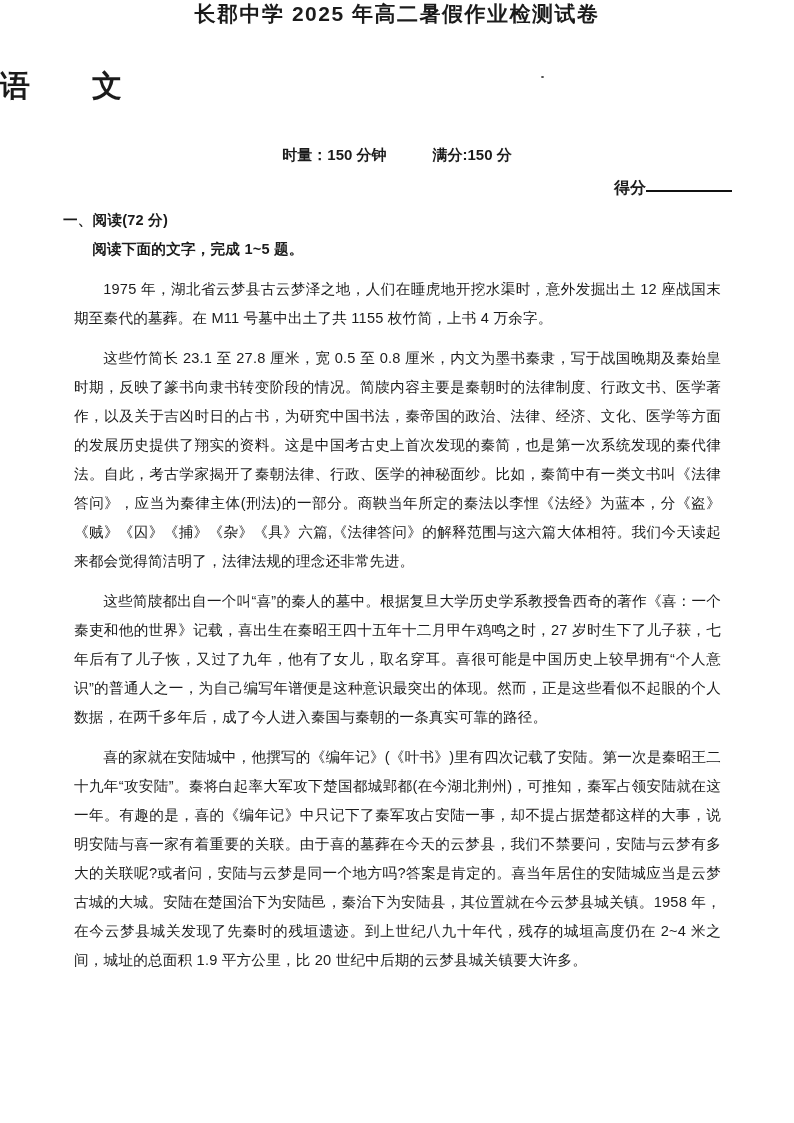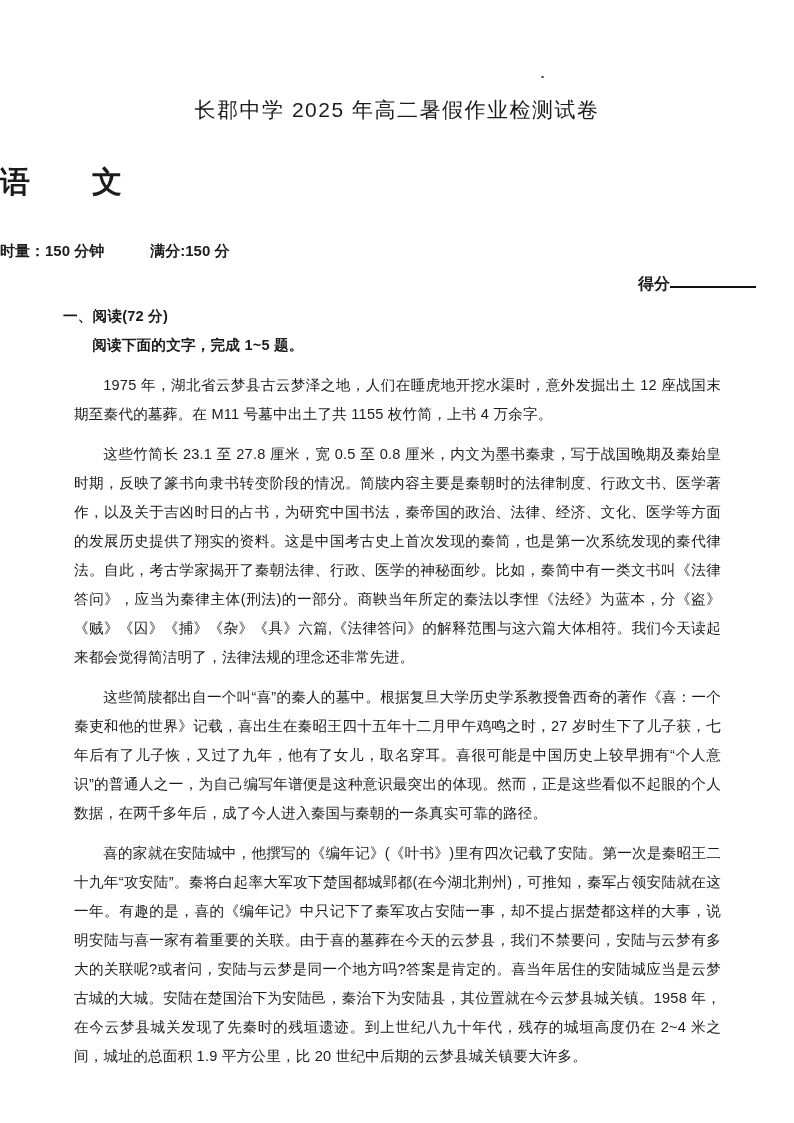--- a/index.html
+++ b/index.html
@@ -20,47 +20,47 @@
   .ink-speck {
     position: absolute;
     left: 541px;
     top: 76px;
     width: 3px;
     height: 2px;
     background: #4a4a4a;
     border-radius: 50%;
   }
   .title {
-    padding-top: 96px;
     text-align: center;
     font-size: 21px;
-    font-weight: normal;
+    font-weight: bold;
     letter-spacing: 1.5px;
     white-space: nowrap;
   }
   .subject-row {
     margin-top: 38px;
     text-align: left;
     font-size: 30px;
     font-weight: bold;
   }
   .subject-row .subject-left {
     margin-right: 62px;
   }
   .meta-row {
     margin-top: 39px;
+    text-align: center;
     font-size: 15px;
     font-weight: bold;
   }
   .meta-row .duration {
     margin-right: 46px;
   }
   .score-row {
     margin-top: 13px;
-    padding-right: 38px;
+    padding-right: 62px;
     text-align: right;
     font-size: 16px;
     font-weight: bold;
   }
   .score-line {
     display: inline-block;
     width: 86px;
     height: 1px;
     border-bottom: 2px solid #111;
     vertical-align: baseline;

